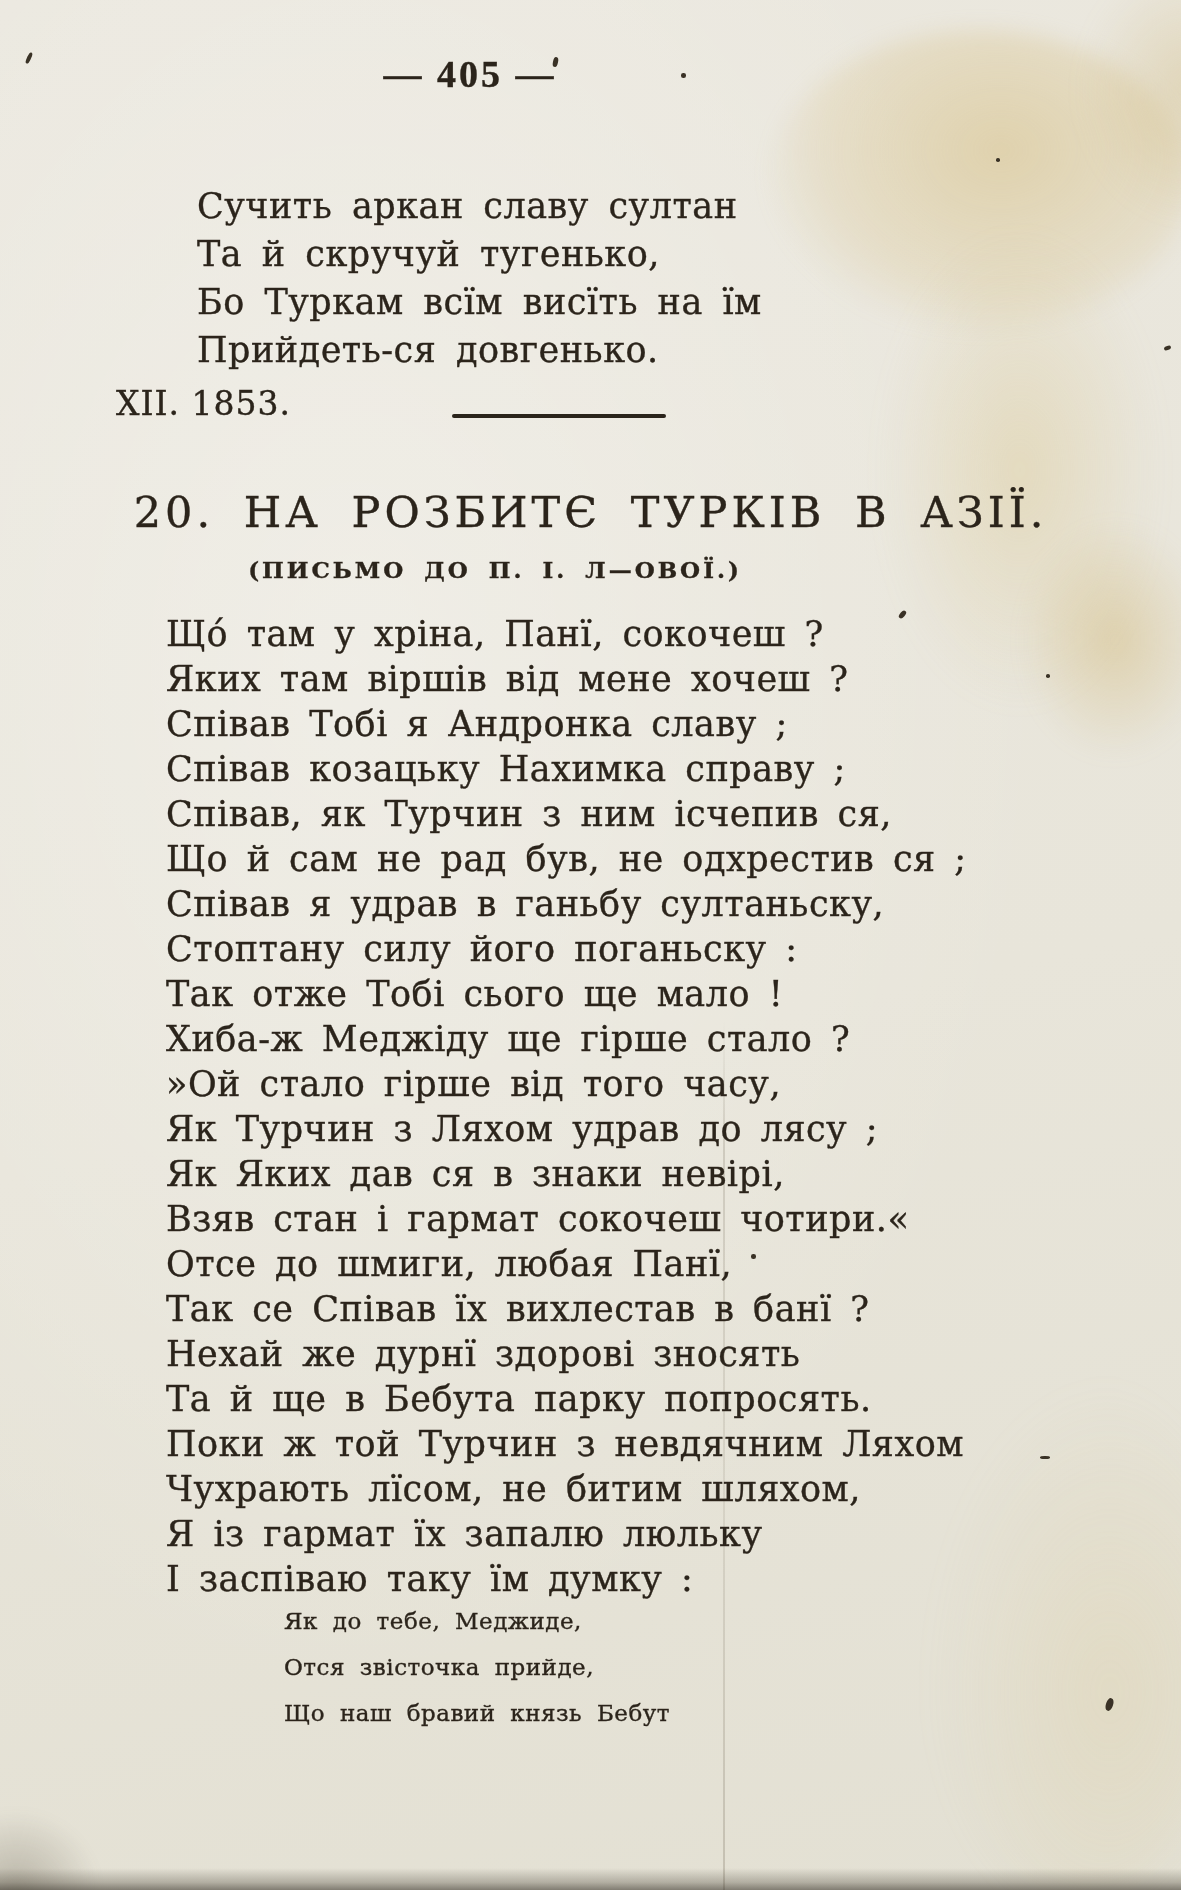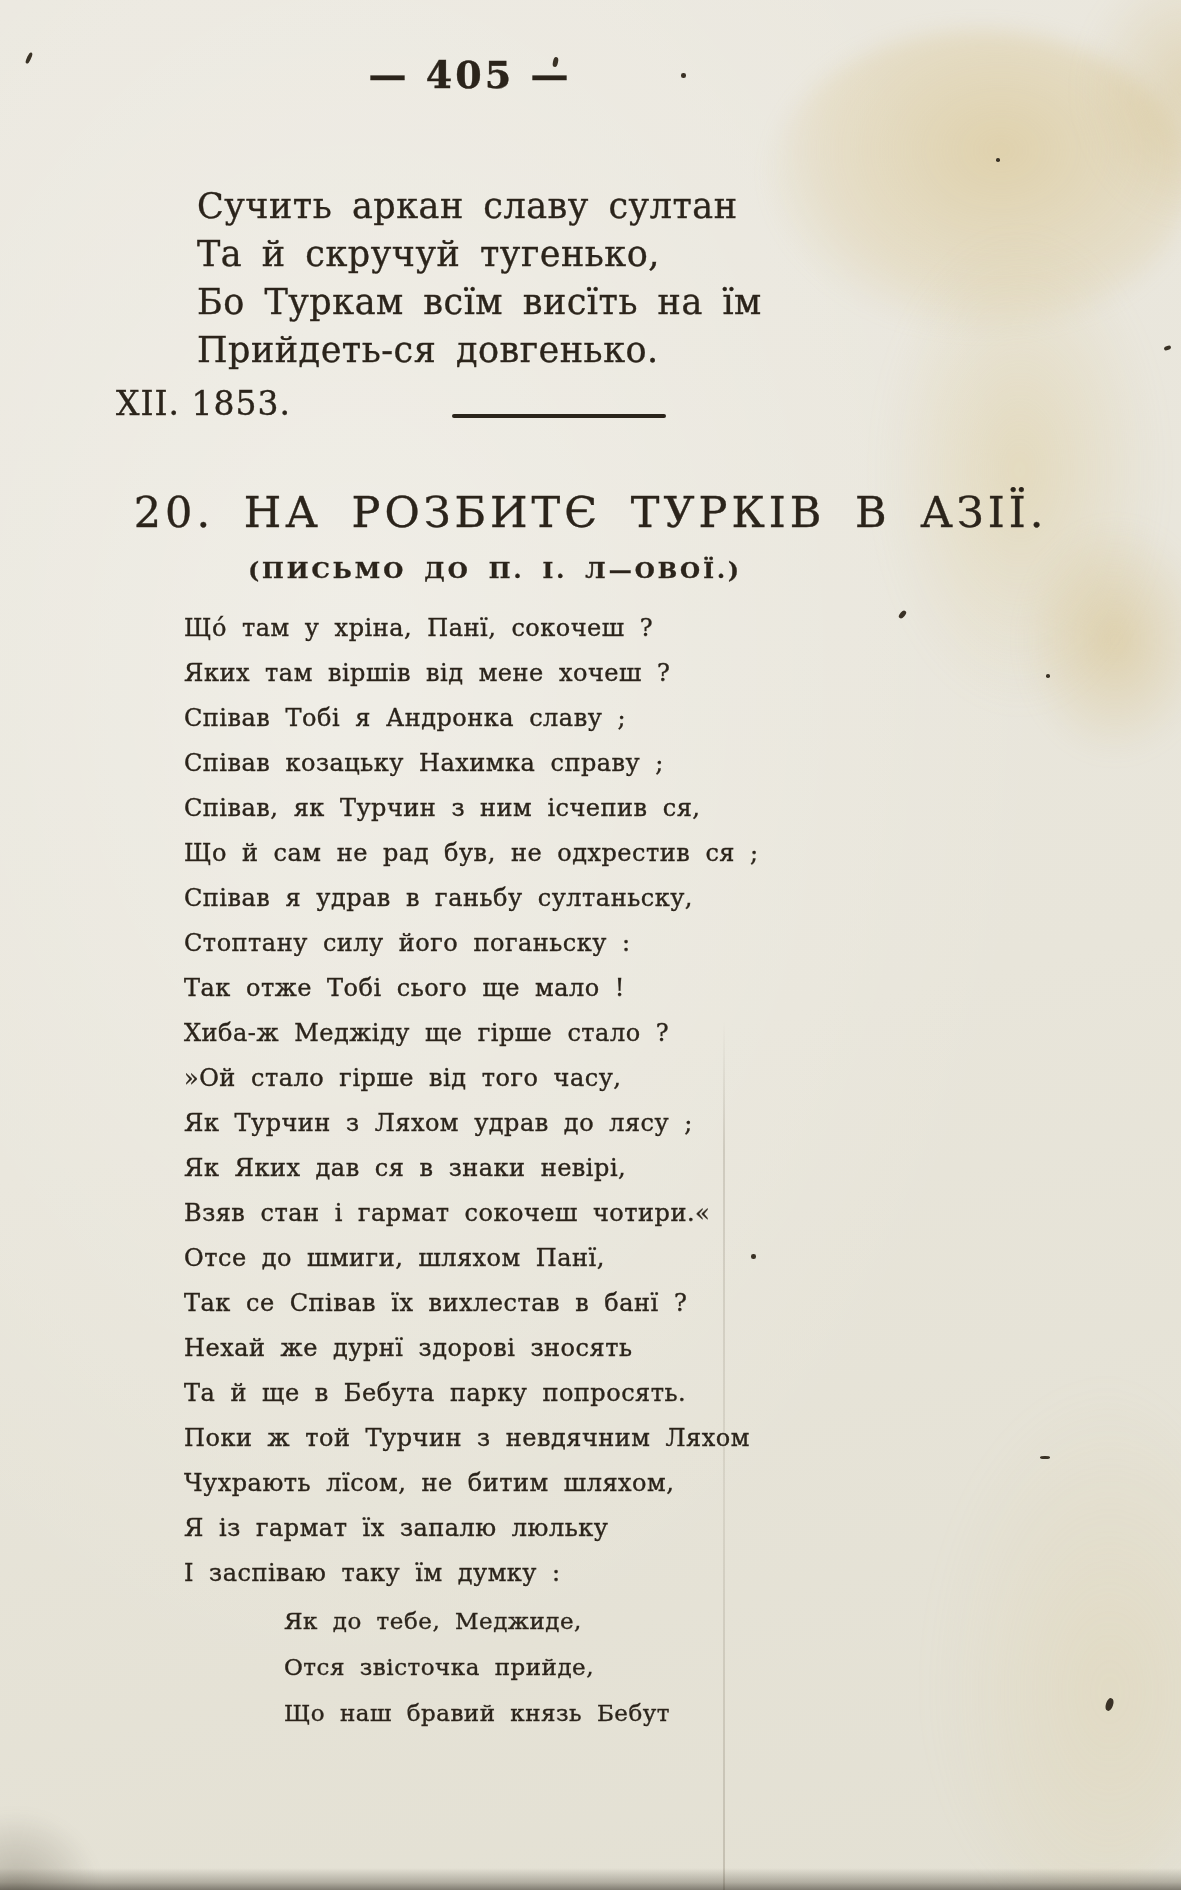--- a/index.html
+++ b/index.html
@@ -23,41 +23,42 @@
     position: absolute;
     white-space: nowrap;
     -webkit-text-stroke: 0.4px rgba(43,36,27,0.9);
     letter-spacing: 0.5px;
   }
   .page-number {
     top: 52px; left: 0; width: 940px;
     text-align: center;
     font-size: 38px; font-weight: bold;
     letter-spacing: 3px;
+    font-family: Liberation Serif, serif;
   }
   .stanza-line { left: 197px; font-size: 35px; word-spacing: 8px; }
   .date-line  { left: 116px; top: 384px; font-size: 33px; letter-spacing: 1px; }
   .rule {
     position: absolute; left: 452px; top: 414px;
     width: 214px; height: 4px;
     background: #2a241b; border-radius: 2px;
   }
   .heading {
     top: 487px; left: 0; width: 100%;
     text-align: center;
     font-size: 43px; font-weight: normal;
     letter-spacing: 4px; word-spacing: 12px;
   }
   .subtitle {
     top: 556px; left: 0; width: 990px;
     text-align: center;
     font-size: 23px; font-weight: bold;
     letter-spacing: 3px; word-spacing: 7px;
   }
-  .pline  { left: 184px; font-size: 24px; word-spacing: 7px; }
+  .pline  { left: 166px; font-size: 35px; word-spacing: 7px; }
   .piline { left: 284px; font-size: 23px; word-spacing: 7px; }
 
   .stain { position: absolute; border-radius: 50%; pointer-events: none; }
   #stain-a { left: 770px; top: 30px;  width: 420px; height: 300px;
     background: radial-gradient(ellipse at 55% 40%, rgba(209,180,106,0.42) 0%, rgba(209,180,106,0.18) 55%, rgba(209,180,106,0) 75%);
     filter: blur(10px); }
   #stain-b { left: 880px; top: 230px; width: 280px; height: 480px;
     background: radial-gradient(ellipse at 50% 50%, rgba(214,190,120,0.30) 0%, rgba(214,190,120,0) 70%);
     filter: blur(14px); }
   #stain-c { left: 1020px; top: 520px; width: 190px; height: 240px;
@@ -122,21 +123,21 @@
 <div class="txt pline" style="top:794px">Співав, як Турчин з ним ісчепив ся,</div>
 <div class="txt pline" style="top:839px">Що й сам не рад був, не одхрестив ся ;</div>
 <div class="txt pline" style="top:884px">Співав я удрав в ганьбу султаньску,</div>
 <div class="txt pline" style="top:929px">Стоптану силу його поганьску :</div>
 <div class="txt pline" style="top:974px">Так отже Тобі сього ще мало !</div>
 <div class="txt pline" style="top:1019px">Хиба-ж Меджіду ще гірше стало ?</div>
 <div class="txt pline" style="top:1064px">»Ой стало гірше від того часу,</div>
 <div class="txt pline" style="top:1109px">Як Турчин з Ляхом удрав до лясу ;</div>
 <div class="txt pline" style="top:1154px">Як Яких дав ся в знаки невірі,</div>
 <div class="txt pline" style="top:1199px">Взяв стан і гармат сокочеш чотири.«</div>
-<div class="txt pline" style="top:1244px">Отсе до шмиги, шляхом Панї,</div>
+<div class="txt pline" style="top:1244px">Отсе до шмиги, любая Панї,</div>
 <div class="txt pline" style="top:1289px">Так се Співав їх вихлестав в банї ?</div>
 <div class="txt pline" style="top:1334px">Нехай же дурнї здорові зносять</div>
 <div class="txt pline" style="top:1379px">Та й ще в Бебута парку попросять.</div>
 <div class="txt pline" style="top:1424px">Поки ж той Турчин з невдячним Ляхом</div>
 <div class="txt pline" style="top:1469px">Чухрають лїсом, не битим шляхом,</div>
 <div class="txt pline" style="top:1514px">Я із гармат їх запалю люльку</div>
 <div class="txt pline" style="top:1559px">І заспіваю таку їм думку :</div>
 
 <div class="txt piline" style="top:1608px">Як до тебе, Меджиде,</div>
 <div class="txt piline" style="top:1654px">Отся звісточка прийде,</div>

